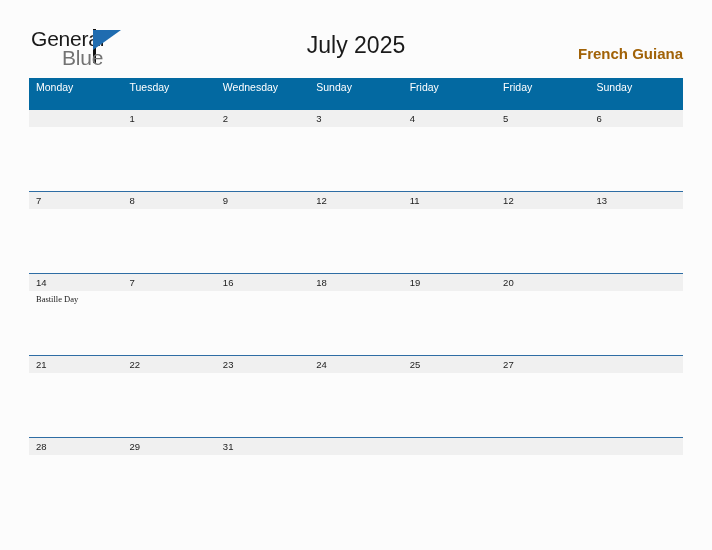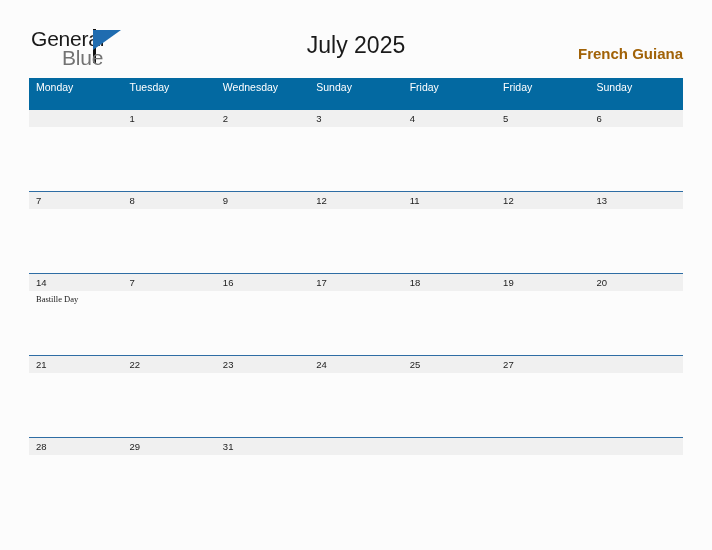--- a/index.html
+++ b/index.html
@@ -235,21 +235,20 @@
             <div class="event-cell"></div>
             <div class="event-cell"></div>
             <div class="event-cell"></div>
           </div>
         </div>
         <div class="week-row">
           <div class="day-strip">
             <div class="day-cell">14</div>
             <div class="day-cell">7</div>
             <div class="day-cell">16</div>
-            <div class="day-cell">17</div>
             <div class="day-cell">18</div>
             <div class="day-cell">19</div>
             <div class="day-cell">20</div>
           </div>
           <div class="events-area">
             <div class="event-cell">
               <div class="event-text">Bastille Day</div>
             </div>
             <div class="event-cell"></div>
             <div class="event-cell"></div>

